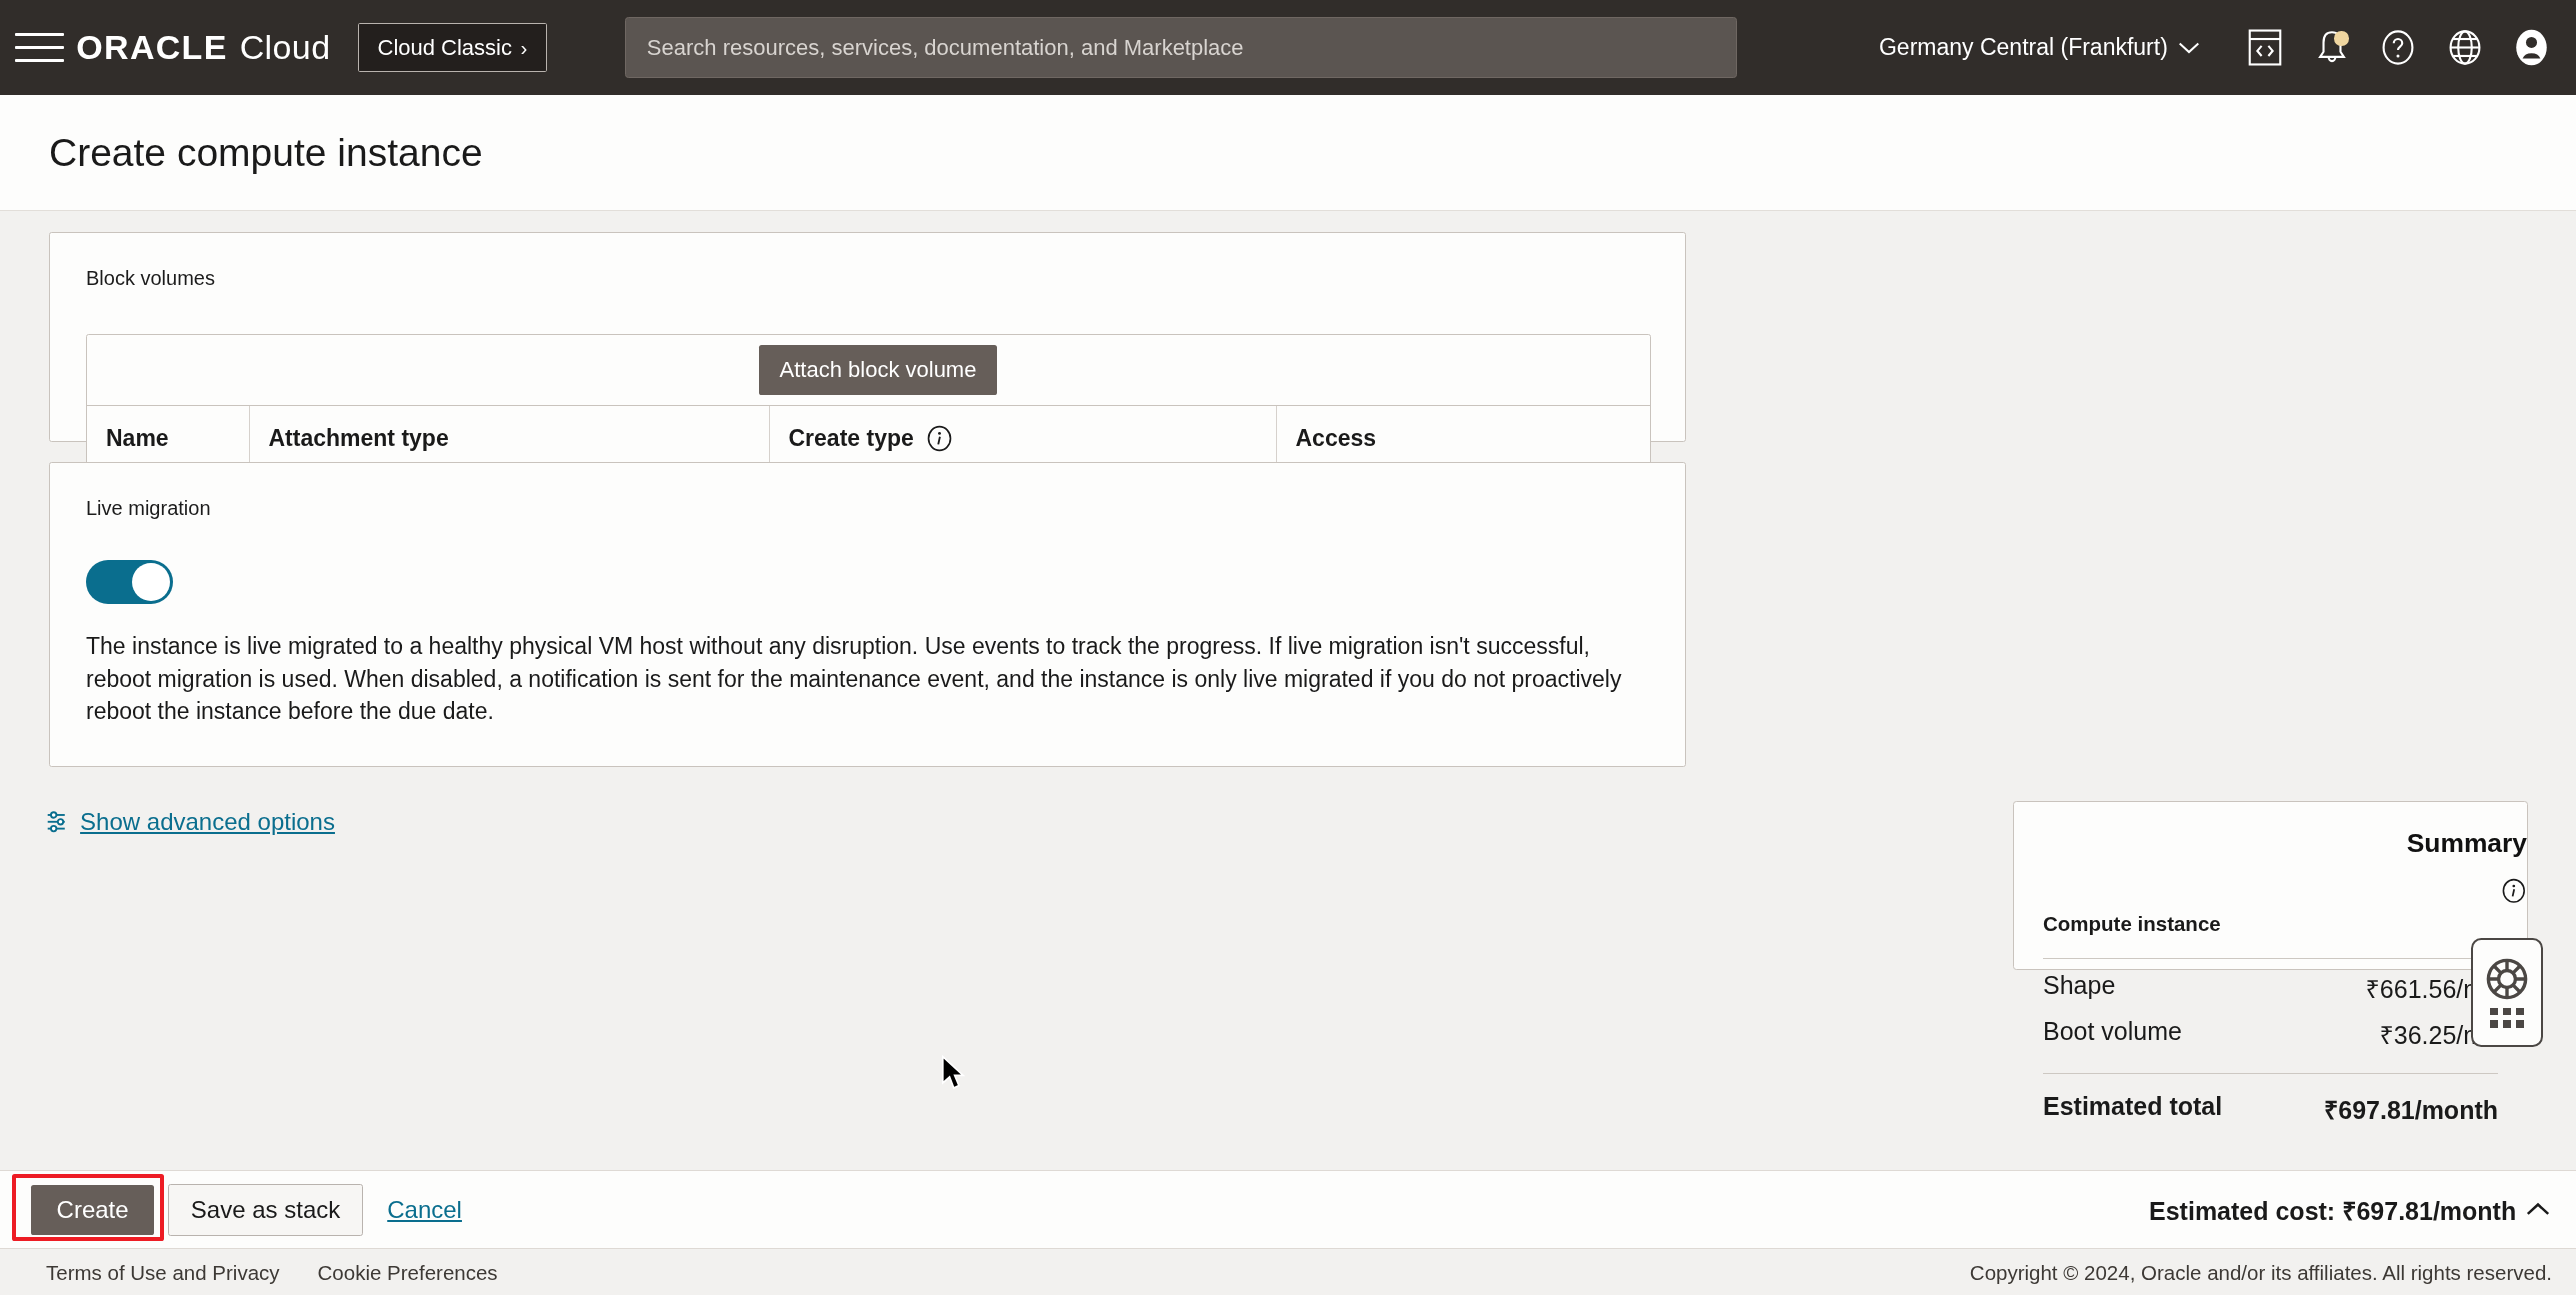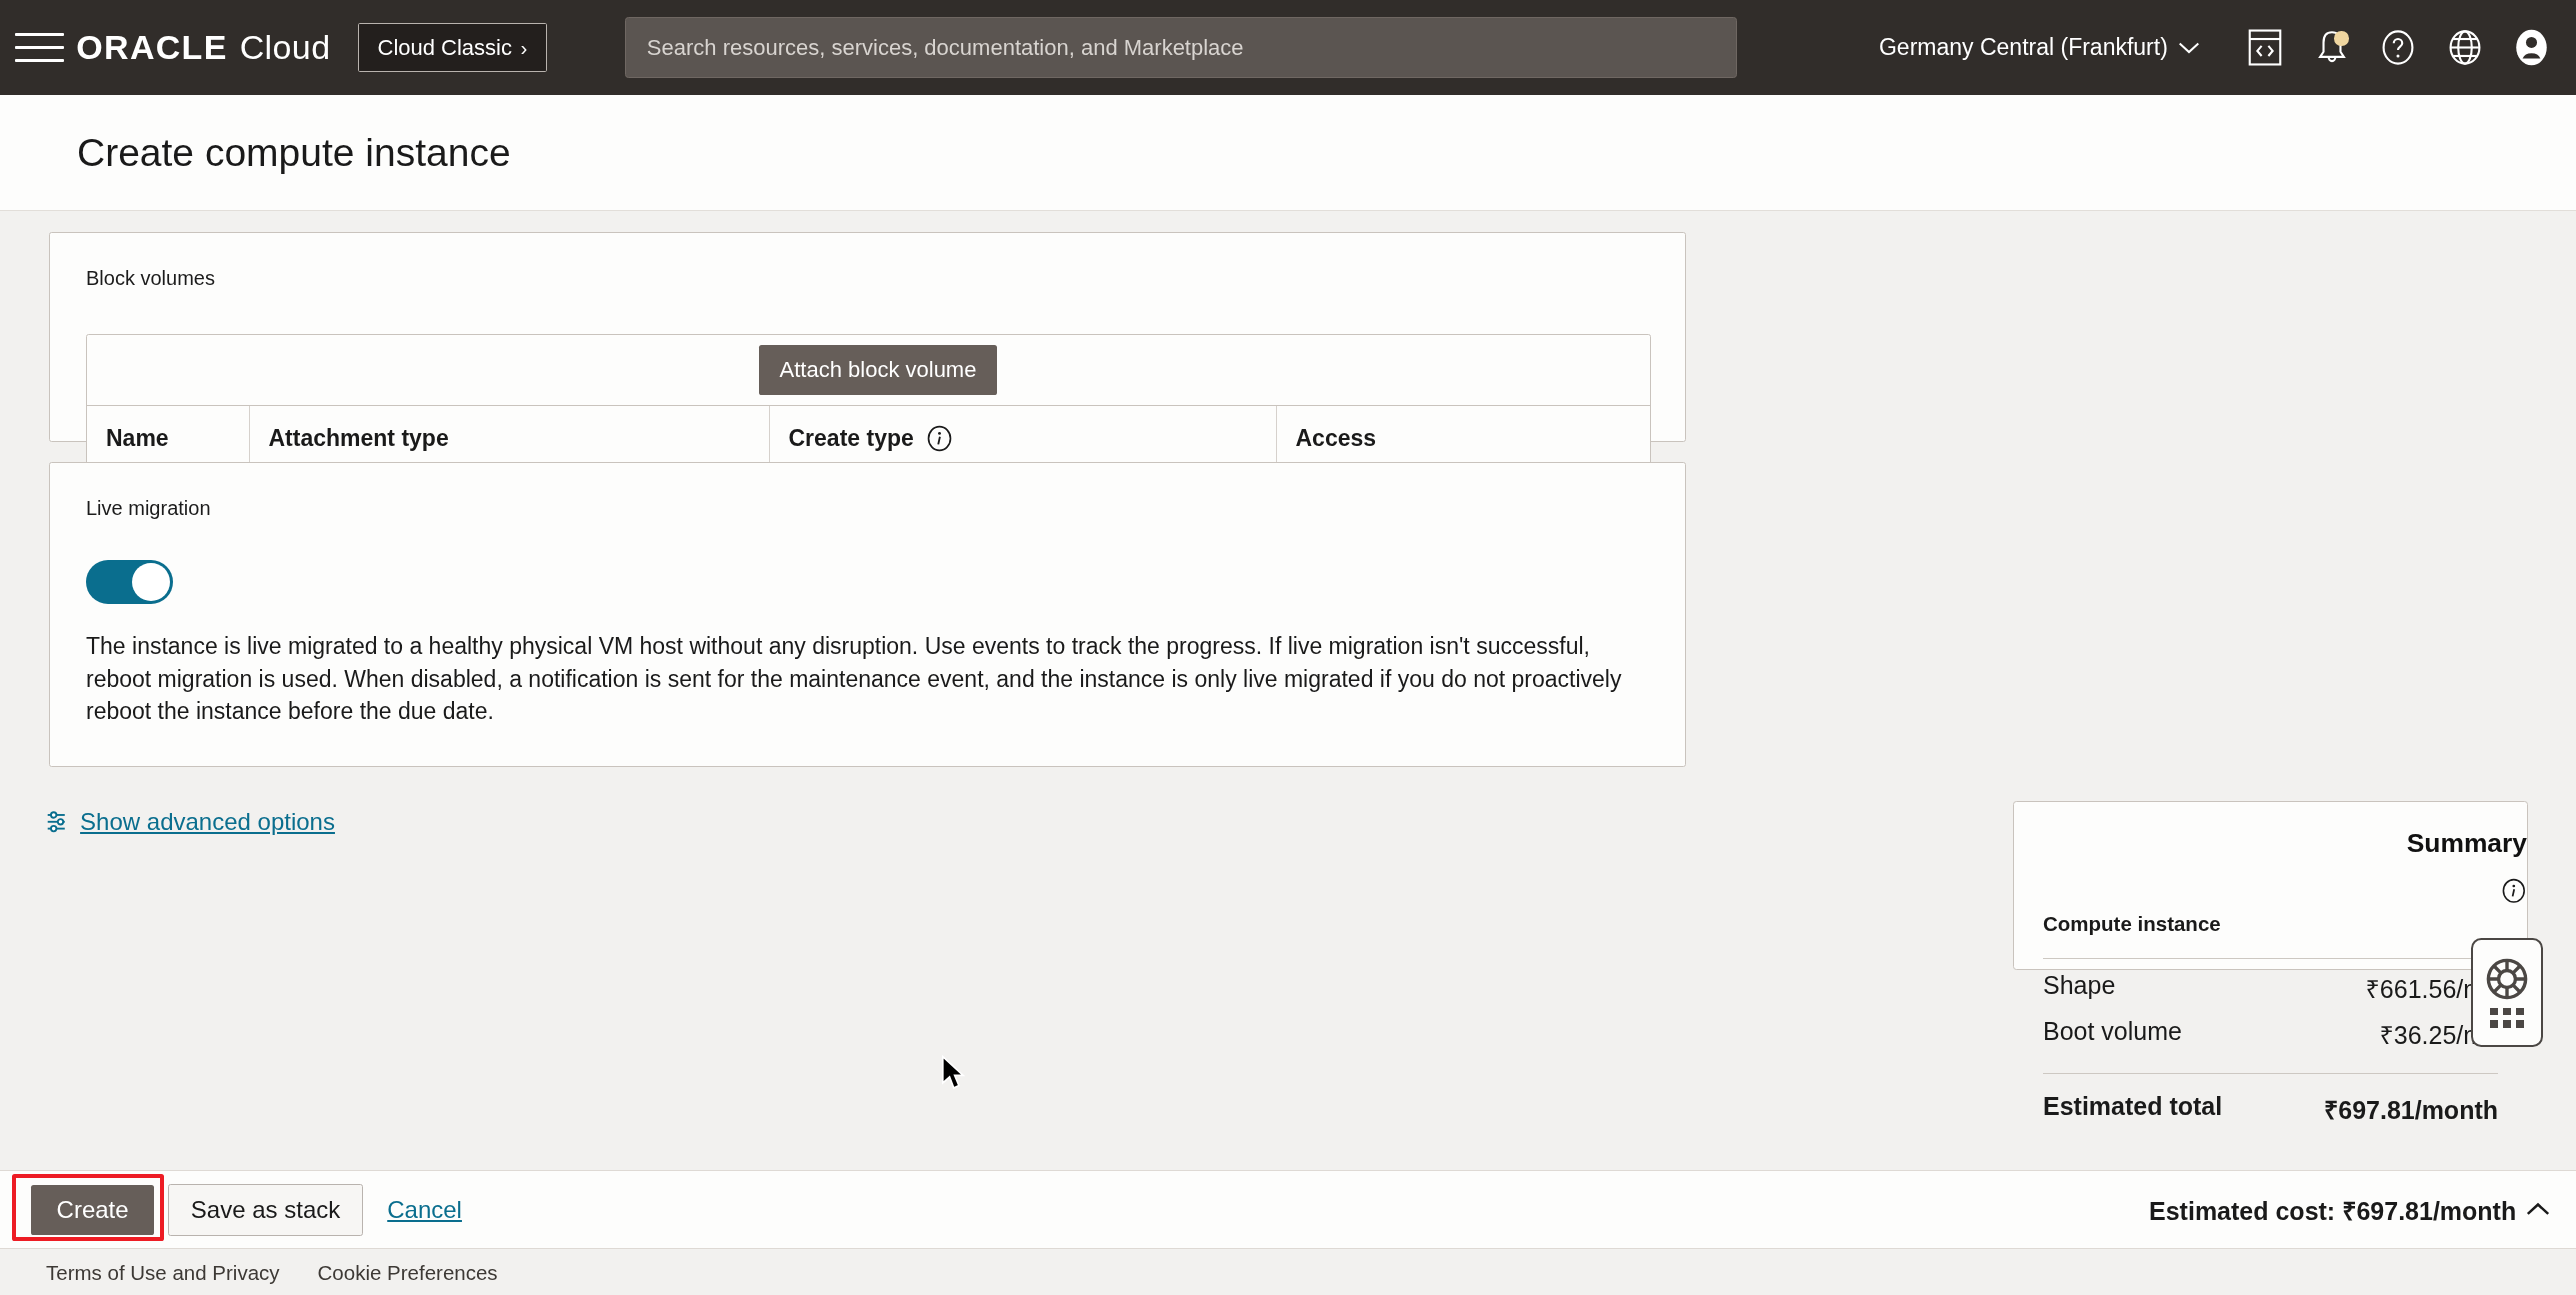--- a/index.html
+++ b/index.html
@@ -65,21 +65,21 @@
   .nav-icon svg { display: block; }
   .bell-dot {
     position: absolute; right: 3.4px; top: 4.3px;
     width: 14.5px; height: 14.5px; border-radius: 50%; background: #f0d6a0;
   }
 
   
   #pagehead {
     position: absolute; left: 0; top: 95px; width: 2576px; height: 116px;
     background: #fdfdfc; border-bottom: 0.9px solid #e2ded9;
-    display: flex; align-items: center; padding-left: 28px;
+    display: flex; align-items: center;
   }
   #pagehead h1 {
     margin-left: 49px; font-size: 39px; font-weight: 400; color: #1a1a1a;
   }
 
   
   #main {
     position: absolute; left: 0; top: 211px; width: 2576px; height: 958px;
     background: #f2f1ef;
   }
@@ -435,18 +435,19 @@
     <svg width="24" height="15.3" viewBox="0 0 28 18">
       <path d="M2 14 L14 3 L26 14" stroke="#1a1a1a" stroke-width="3" fill="none"></path>
     </svg>
   </div>
 </div>
 <div id="redbox"></div>
 
 <div id="footer">
   <span class="fl">Terms of Use and Privacy</span>
   <span class="fl2">Cookie Preferences</span>
+  <span class="fr">Copyright © 2024, Oracle and/or its affiliates. All rights reserved.</span>
 </div>
 
 <svg id="cursor" width="29" height="39" viewBox="0 0 34 46">
   <path d="M2 2 L2 33 L10 26 L15 39 L21 36 L16 24 L26 24 Z" fill="#000" stroke="#fff" stroke-width="2"></path>
 </svg>
 
 
 </body></html>

